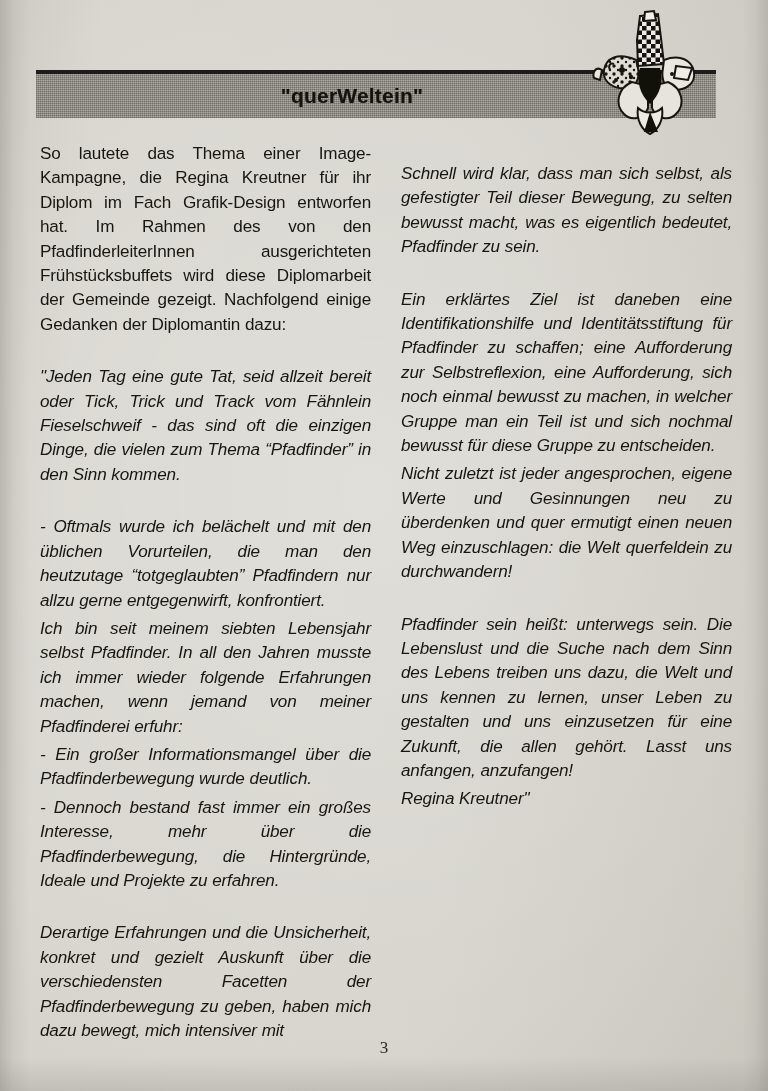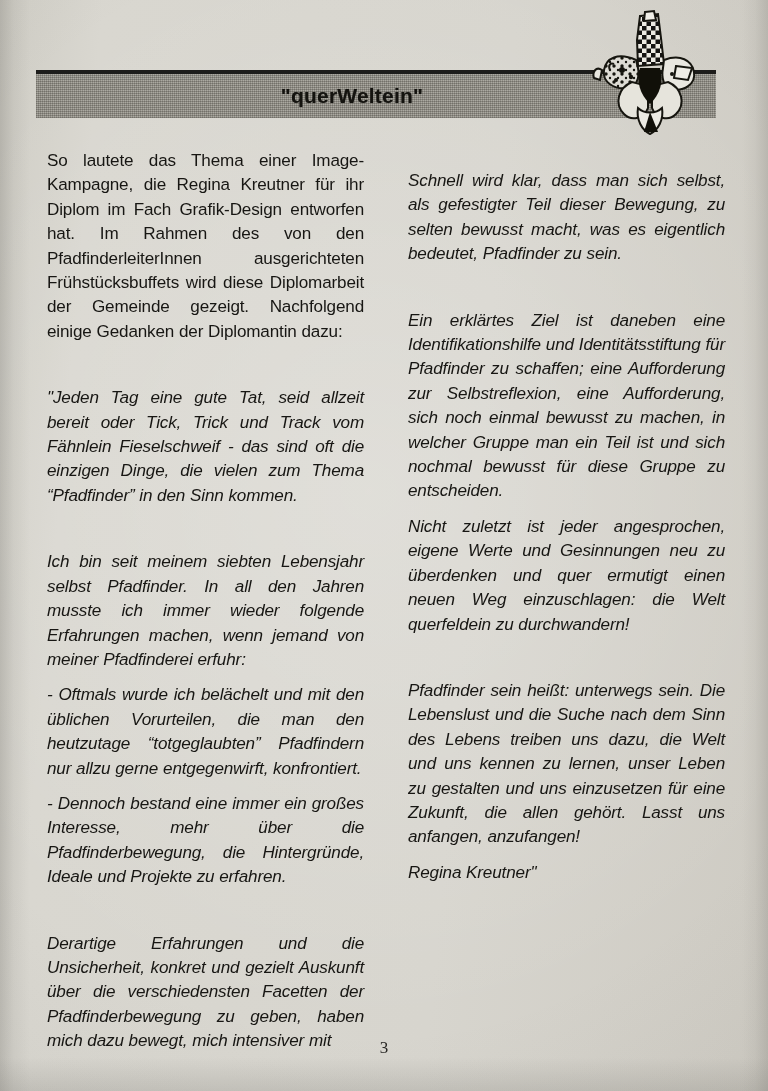--- a/index.html
+++ b/index.html
@@ -98,21 +98,21 @@
     left: 36px;
     top: 138px;
     width: 700px;
     display: flex;
     gap: 22px;
   }
   .col {
     width: 339px;
   }
   .col p {
-    margin: 11px;
+    margin: 4px;
     color: #171613;
     font-size: 17.1px;
     line-height: 24.4px;
     text-align: justify;
     text-justify: inter-word;
     letter-spacing: -0.15px;
     word-spacing: 0.2px;
   }
   .col p.roman { font-style: normal; }
   .col p.ital  { font-style: italic; }
@@ -188,23 +188,24 @@
     <path d="M26 56 C22 54 20 58 22 62" fill="none" stroke="#16150f" stroke-width="2"></path>
   </svg>
 </div>
 
 <div class="columns">
   <div class="col">
     <p class="roman">So lautete das Thema einer Image-Kampagne, die Regina Kreutner für ihr Diplom im Fach Grafik-Design entworfen hat. Im Rahmen des von den PfadfinderleiterInnen ausgerichteten Frühstücksbuffets wird diese Diplomarbeit der Gemeinde gezeigt. Nachfolgend einige Gedanken der Diplomantin dazu:</p>
     <div class="gap-big"></div>
     <p class="ital">"Jeden Tag eine gute Tat, seid allzeit bereit oder Tick, Trick und Track vom Fähnlein Fieselschweif - das sind oft die einzigen Dinge, die vielen zum Thema “Pfadfinder” in den Sinn kommen.</p>
     <div class="gap-big"></div>
+    <p class="ital">- Oftmals wurde ich belächelt und mit den üblichen Vorurteilen, die man den heutzutage “totgeglaubten” Pfadfindern nur allzu gerne entgegenwirft, konfrontiert.</p>
     <p class="ital">Ich bin seit meinem siebten Lebensjahr selbst Pfadfinder. In all den Jahren musste ich immer wieder folgende Erfahrungen machen, wenn jemand von meiner Pfadfinderei erfuhr:</p>
-    <p class="ital">- Oftmals wurde ich belächelt und mit den üblichen Vorurteilen, die man den heutzutage “totgeglaubten” Pfadfindern nur allzu gerne entgegenwirft, konfrontiert.</p>
-    <p class="ital">- Dennoch bestand eine immer ein großes Interesse, mehr über die Pfadfinderbewegung, die Hintergründe, Ideale und Projekte zu erfahren.</p>
+    <p class="ital">- Ein großer Informationsmangel über die Pfadfinderbewegung wurde deutlich.</p>
+    <p class="ital">- Dennoch bestand fast immer ein großes Interesse, mehr über die Pfadfinderbewegung, die Hintergründe, Ideale und Projekte zu erfahren.</p>
     <div class="gap-big"></div>
     <p class="ital">Derartige Erfahrungen und die Unsicherheit, konkret und gezielt Auskunft über die verschiedensten Facetten der Pfadfinderbewegung zu geben, haben mich dazu bewegt, mich intensiver mit</p>
   </div>
   <div class="col">
     <div class="gap-big"></div>
     <p class="ital">Schnell wird klar, dass man sich selbst, als gefestigter Teil dieser Bewegung, zu selten bewusst macht, was es eigentlich bedeutet, Pfadfinder zu sein.</p>
     <div class="gap-big"></div>
     <p class="ital">Ein erklärtes Ziel ist daneben eine Identifikationshilfe und Identitätsstiftung für Pfadfinder zu schaffen; eine Aufforderung zur Selbstreflexion, eine Aufforderung, sich noch einmal bewusst zu machen, in welcher Gruppe man ein Teil ist und sich nochmal bewusst für diese Gruppe zu entscheiden.</p>
     <p class="ital">Nicht zuletzt ist jeder angesprochen, eigene Werte und Gesinnungen neu zu überdenken und quer ermutigt einen neuen Weg einzuschlagen: die Welt querfeldein zu durchwandern!</p>
     <div class="gap-big"></div>

